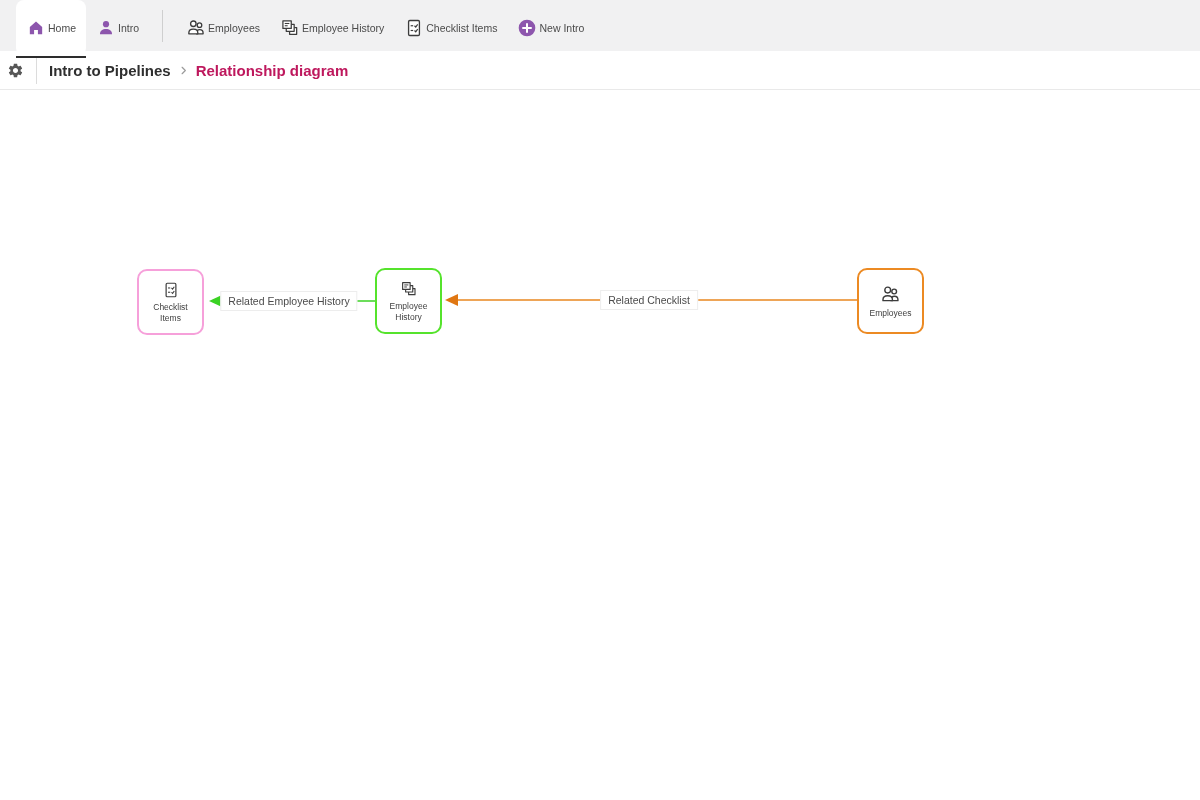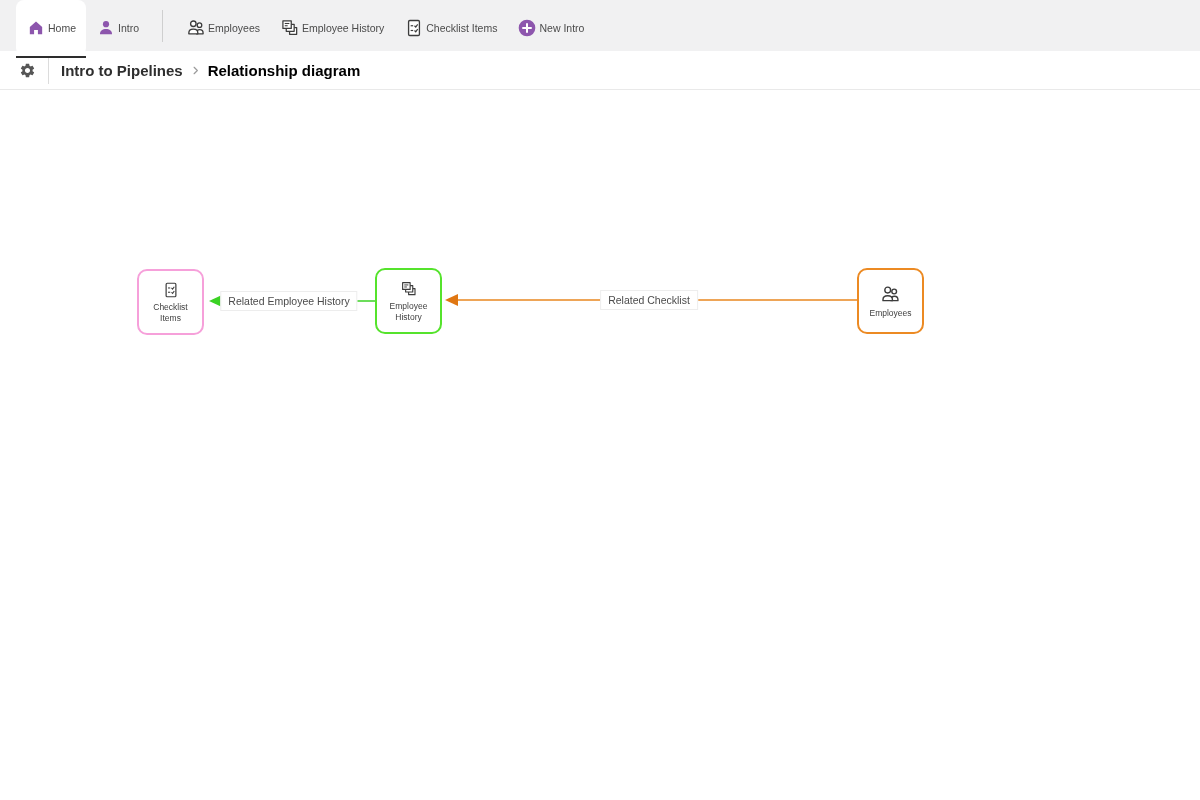--- a/index.html
+++ b/index.html
@@ -16,27 +16,27 @@
   .tab.active::after { content:""; position:absolute; left:0; right:0; bottom:-2px;
     height:2px; background:#2d2d2d; }
   .tab-label { font-size:10.5px; color:#4b4b4b; white-space:nowrap; }
   .nav-divider { width:1px; height:32px; background:#cfcfcf; margin:10px 13px 0 13px; }
   .icon-20 { width:20px; height:20px; }
   .purple { color:#8d56ad; }
   .dark { color:#3c3c3c; }
 
   
   .crumbbar { height:39px; background:#fff; border-bottom:1px solid #e9e9e9;
-    display:flex; align-items:center; padding-left:14px; }
+    display:flex; align-items:center; padding-left:2px; }
   .gear-btn { width:26px; height:26px; display:flex; align-items:center;
     justify-content:center; cursor:pointer; color:#565656; }
   .crumb-divider { width:1px; height:28px; background:#dcdcdc; margin:0 12px 0 8px; }
   .crumb-app { font-size:15px; font-weight:700; color:#2f2f2f; }
   .crumb-sep { color:#9b9b9b; margin:0 7px; display:flex; align-items:center; }
-  .crumb-page { font-size:15px; font-weight:700; color:#000000; }
+  .crumb-page { font-size:15px; font-weight:700; color:#be185d; }
 
   
   .canvas { position:relative; width:1200px; height:710px; background:#fff;margin-left:45px; }
   .edges-svg { position:absolute; left:0; top:0; pointer-events:none; }
 
   .node { position:absolute; width:67px; height:66px; background:#fff;
     border:2px solid; border-radius:10px; display:flex; flex-direction:column;
     align-items:center; justify-content:center; gap:3px; padding:0 3px; cursor:pointer; }
   .node-checklist { left:92px; top:179px; border-color:#f6a0da; }
   .node-history   { left:330px; top:178px; border-color:#55e32c; }

